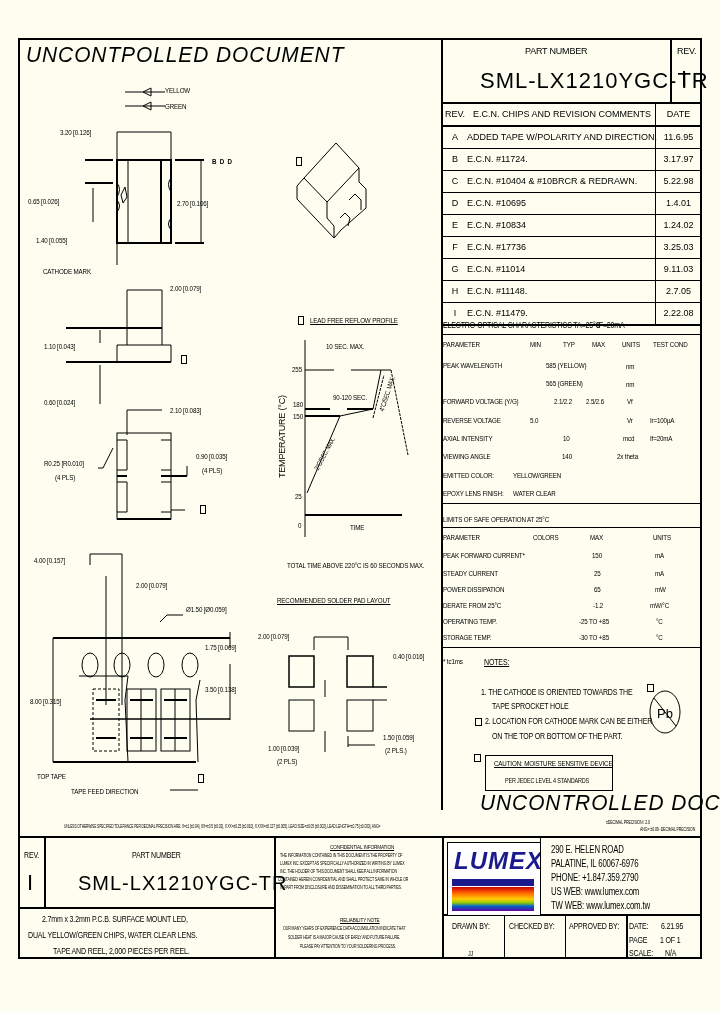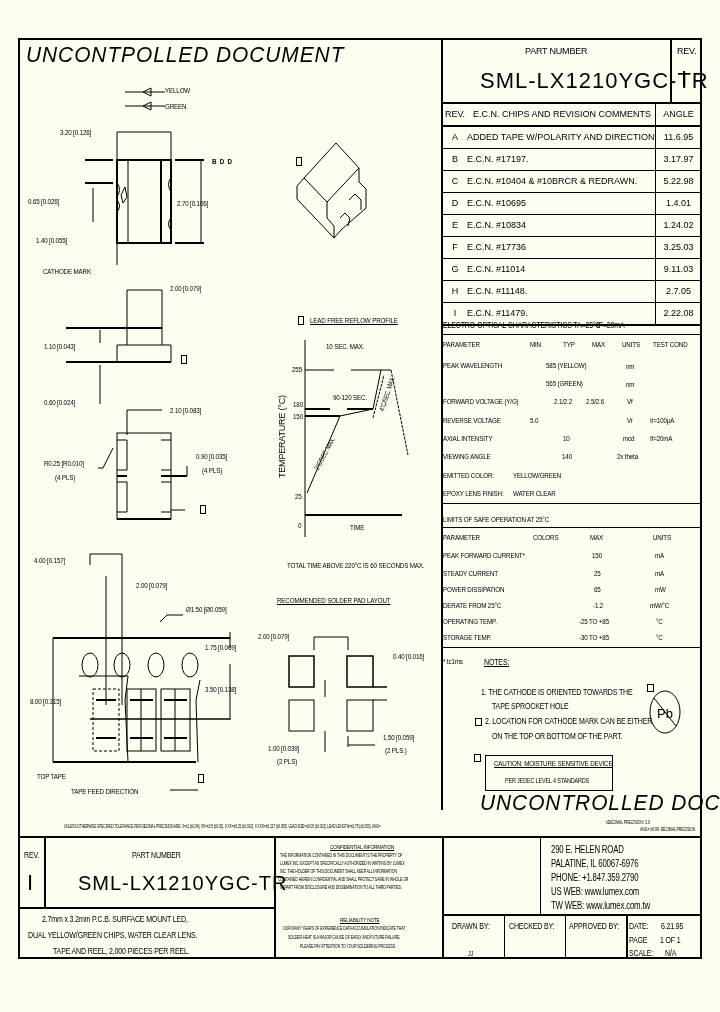--- a/index.html
+++ b/index.html
@@ -39,30 +39,30 @@
   <div class="vline thick" style="left:670px;top:38px;height:64px;"></div>
   <div class="t" style="left:525px;top:46px;font-size:9px;">PART NUMBER</div>
   <div class="t partnum-big" style="left:480px;top:68px;">SML-LX1210YGC-TR</div>
   <div class="t" style="left:677px;top:46px;font-size:9px;">REV.</div>
   <div class="t" style="left:681px;top:66px;font-size:22px;">I</div>
 
   <div class="rev-table">
     <div class="rev-row" style="border-bottom:2px solid #000;">
       <span class="c1">REV.</span>
       <span class="c2" style="left:30px;">E.C.N. CHIPS AND REVISION COMMENTS</span>
-      <span class="c3">ANGLE</span>
+      <span class="c3">DATE</span>
     </div>
     <div class="rev-row">
         <span class="c1">A</span>
         <span class="c2">ADDED TAPE W/POLARITY AND DIRECTION.</span>
         <span class="c3">11.6.95</span>
       </div>
     <div class="rev-row">
         <span class="c1">B</span>
-        <span class="c2">E.C.N. #17197.</span>
+        <span class="c2">E.C.N. #11724.</span>
         <span class="c3">3.17.97</span>
       </div>
     <div class="rev-row">
         <span class="c1">C</span>
         <span class="c2">E.C.N. #10404 &amp; #10BRCR &amp; REDRAWN.</span>
         <span class="c3">5.22.98</span>
       </div>
     <div class="rev-row">
         <span class="c1">D</span>
         <span class="c2">E.C.N. #10695</span>
@@ -386,20 +386,25 @@
   <div class="t nar" style="left:280px;top:852px;font-size:6px;transform:scaleX(0.6);">THE INFORMATION CONTAINED IN THIS DOCUMENT IS THE PROPERTY OF</div>
   <div class="t nar" style="left:280px;top:860px;font-size:6px;transform:scaleX(0.6);">LUMEX INC. EXCEPT AS SPECIFICALLY AUTHORIZED IN WRITING BY LUMEX</div>
   <div class="t nar" style="left:280px;top:868px;font-size:6px;transform:scaleX(0.6);">INC. THE HOLDER OF THIS DOCUMENT SHALL KEEP ALL INFORMATION</div>
   <div class="t nar" style="left:278px;top:876px;font-size:6px;transform:scaleX(0.6);">CONTAINED HEREIN CONFIDENTIAL AND SHALL PROTECT SAME IN WHOLE OR</div>
   <div class="t nar" style="left:280px;top:884px;font-size:6px;transform:scaleX(0.6);">IN PART FROM DISCLOSURE AND DISSEMINATION TO ALL THIRD PARTIES.</div>
   <div class="t nar" style="left:340px;top:917px;font-size:6px;text-decoration:underline;">RELIABILITY NOTE</div>
   <div class="t nar" style="left:283px;top:925px;font-size:6px;transform:scaleX(0.6);">OUR MANY YEARS OF EXPERIENCE DATA ACCUMULATION INDICATE THAT</div>
   <div class="t nar" style="left:288px;top:934px;font-size:6px;transform:scaleX(0.6);">SOLDER HEAT IS A MAJOR CAUSE OF EARLY AND FUTURE FAILURE.</div>
   <div class="t nar" style="left:300px;top:943px;font-size:6px;transform:scaleX(0.6);">PLEASE PAY ATTENTION TO YOUR SOLDERING PROCESS.</div>
 
+  <div class="logo">
+    <div class="word">LUMEX</div>
+    <div class="strip"></div>
+    <div class="bars"></div>
+  </div>
 
   <div class="t nar" style="left:551px;top:844px;font-size:10px;">290 E. HELEN ROAD</div>
   <div class="t nar" style="left:551px;top:858px;font-size:10px;">PALATINE, IL 60067-6976</div>
   <div class="t nar" style="left:551px;top:872px;font-size:10px;">PHONE: +1.847.359.2790</div>
   <div class="t nar" style="left:551px;top:886px;font-size:10px;">US WEB: www.lumex.com</div>
   <div class="t nar" style="left:551px;top:900px;font-size:10px;">TW WEB: www.lumex.com.tw</div>
 
   <div class="t nar" style="left:452px;top:921px;font-size:9px;">DRAWN BY:</div>
   <div class="t nar" style="left:468px;top:950px;font-size:7px;">JJ</div>
   <div class="t nar" style="left:509px;top:921px;font-size:9px;">CHECKED BY:</div>

